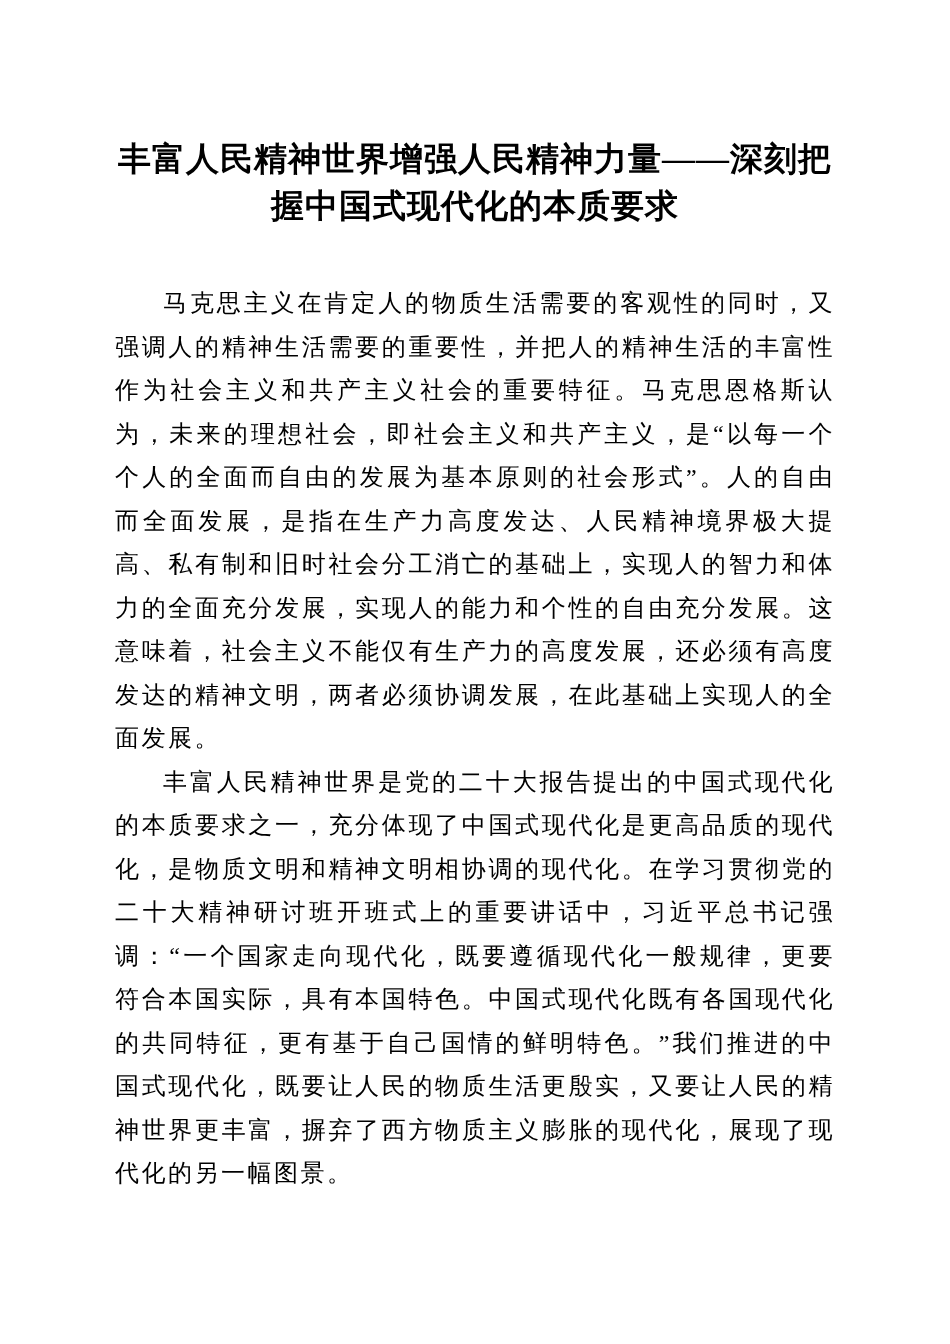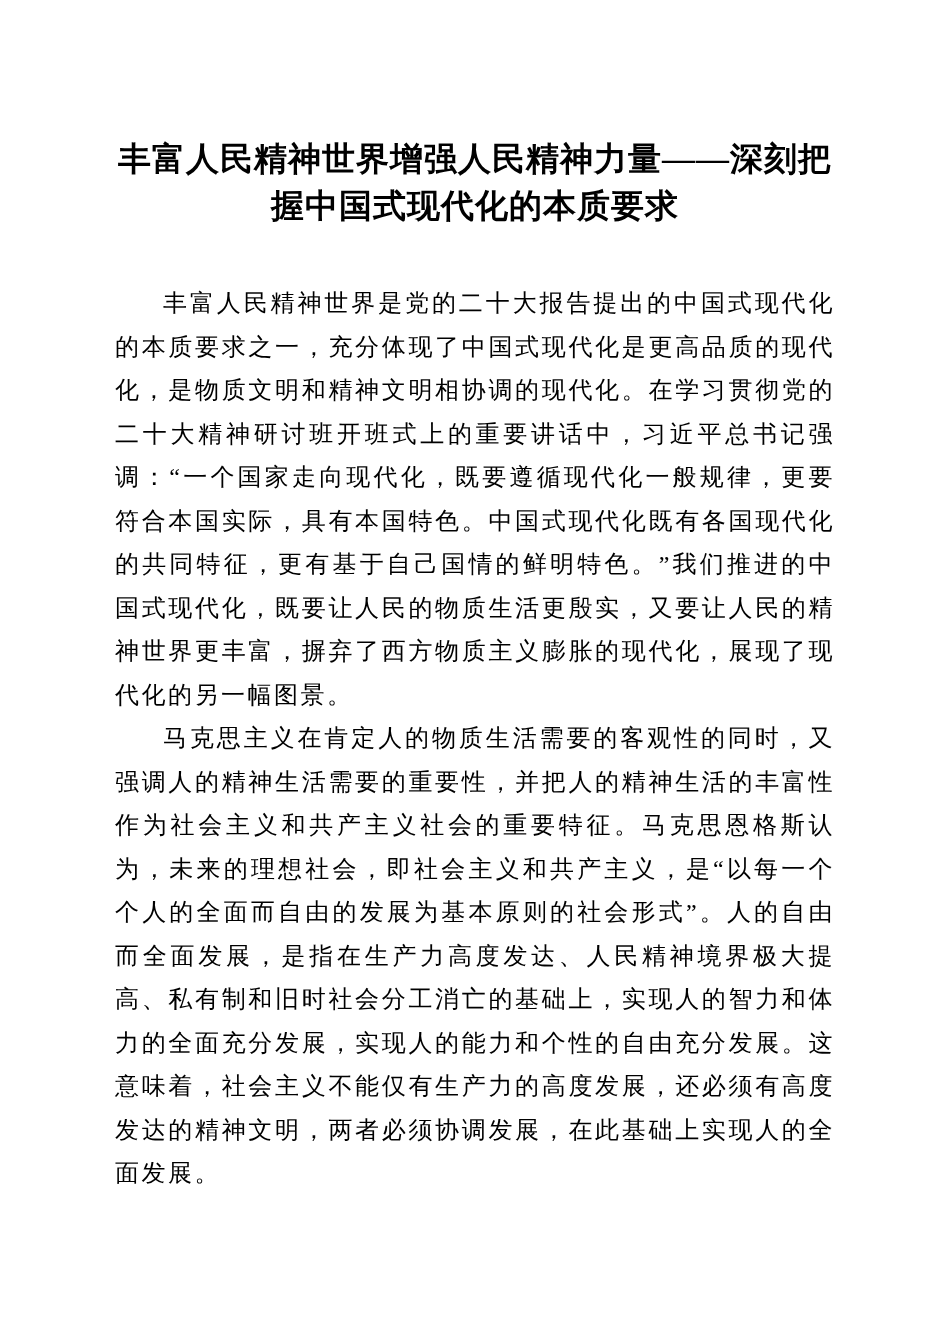--- a/index.html
+++ b/index.html
@@ -42,16 +42,16 @@
     color: #000000;
     margin: 0;
   }
 </style>
 </head>
 <body>
 
 <div class="page">
   <h1 class="doc-title">丰富人民精神世界增强人民精神力量——深刻把握中国式现代化的本质要求</h1>
   <div class="doc-body">
+    <p class="doc-paragraph">马克思主义在肯定人的物质生活需要的客观性的同时，又强调人的精神生活需要的重要性，并把人的精神生活的丰富性作为社会主义和共产主义社会的重要特征。马克思恩格斯认为，未来的理想社会，即社会主义和共产主义，是“以每一个个人的全面而自由的发展为基本原则的社会形式”。人的自由而全面发展，是指在生产力高度发达、人民精神境界极大提高、私有制和旧时社会分工消亡的基础上，实现人的智力和体力的全面充分发展，实现人的能力和个性的自由充分发展。这意味着，社会主义不能仅有生产力的高度发展，还必须有高度发达的精神文明，两者必须协调发展，在此基础上实现人的全面发展。</p>
     <p class="doc-paragraph">丰富人民精神世界是党的二十大报告提出的中国式现代化的本质要求之一，充分体现了中国式现代化是更高品质的现代化，是物质文明和精神文明相协调的现代化。在学习贯彻党的二十大精神研讨班开班式上的重要讲话中，习近平总书记强调：“一个国家走向现代化，既要遵循现代化一般规律，更要符合本国实际，具有本国特色。中国式现代化既有各国现代化的共同特征，更有基于自己国情的鲜明特色。”我们推进的中国式现代化，既要让人民的物质生活更殷实，又要让人民的精神世界更丰富，摒弃了西方物质主义膨胀的现代化，展现了现代化的另一幅图景。</p>
-    <p class="doc-paragraph">马克思主义在肯定人的物质生活需要的客观性的同时，又强调人的精神生活需要的重要性，并把人的精神生活的丰富性作为社会主义和共产主义社会的重要特征。马克思恩格斯认为，未来的理想社会，即社会主义和共产主义，是“以每一个个人的全面而自由的发展为基本原则的社会形式”。人的自由而全面发展，是指在生产力高度发达、人民精神境界极大提高、私有制和旧时社会分工消亡的基础上，实现人的智力和体力的全面充分发展，实现人的能力和个性的自由充分发展。这意味着，社会主义不能仅有生产力的高度发展，还必须有高度发达的精神文明，两者必须协调发展，在此基础上实现人的全面发展。</p>
   </div>
 </div>
 
 </body></html>

